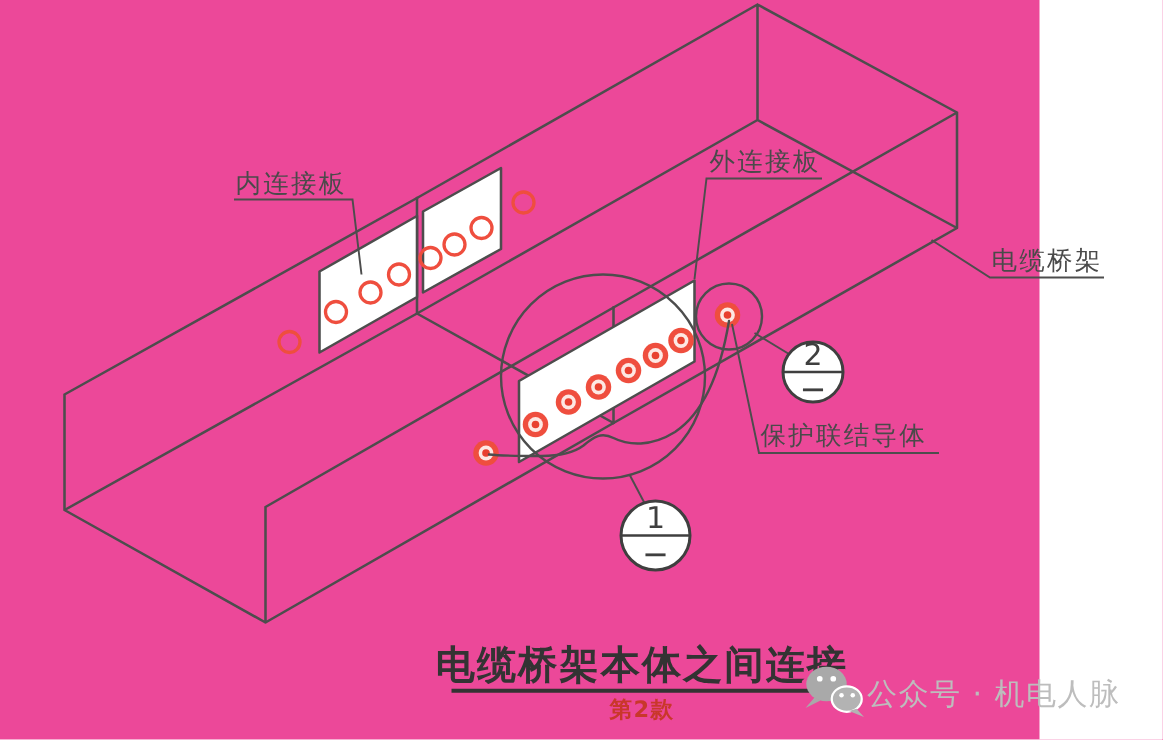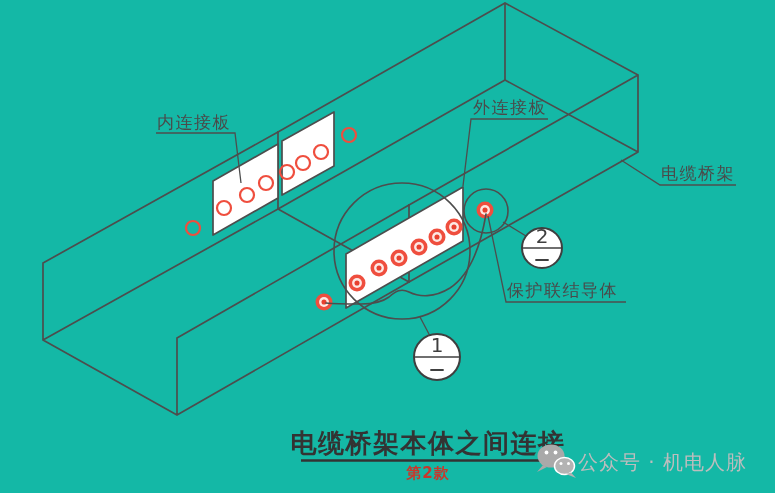--- a/index.html
+++ b/index.html
@@ -1,18 +1,18 @@
 <!DOCTYPE html>
 <html><head>
 <meta charset="utf-8">
 <style>
   html,body{margin:0;padding:0;background:#ffffff;}
   body{width:775px;height:493px;overflow:hidden;
        font-family:"DejaVu Sans","Liberation Sans",sans-serif;}
-  .stage{position:relative;width:775px;height:493px;background:#14b8a6;}
+  .stage{position:relative;width:693px;height:493px;background:#ec4899;}
   svg{position:absolute;left:0;top:0;}
   .tray-line{fill:none;stroke:#4d4d4d;stroke-width:1.7;stroke-linejoin:round;stroke-linecap:round;}
   .plate{fill:#ffffff;stroke:#4d4d4d;stroke-width:1.7;stroke-linejoin:round;}
   .leader{fill:none;stroke:#4d4d4d;stroke-width:1.3;}
   .detail-circle{fill:none;stroke:#4d4d4d;stroke-width:1.6;}
   .callout-circle{fill:#ffffff;stroke:#3f3f3f;stroke-width:2;}
   .callout-line{stroke:#3f3f3f;stroke-width:1.6;}
   .callout-num{fill:#3f3f3f;font-size:20px;}
   .callout-ref{fill:#3f3f3f;font-size:15px;font-weight:bold;}
   .dwg-label{fill:#4a4a4a;font-size:17px;letter-spacing:1.5px;}

